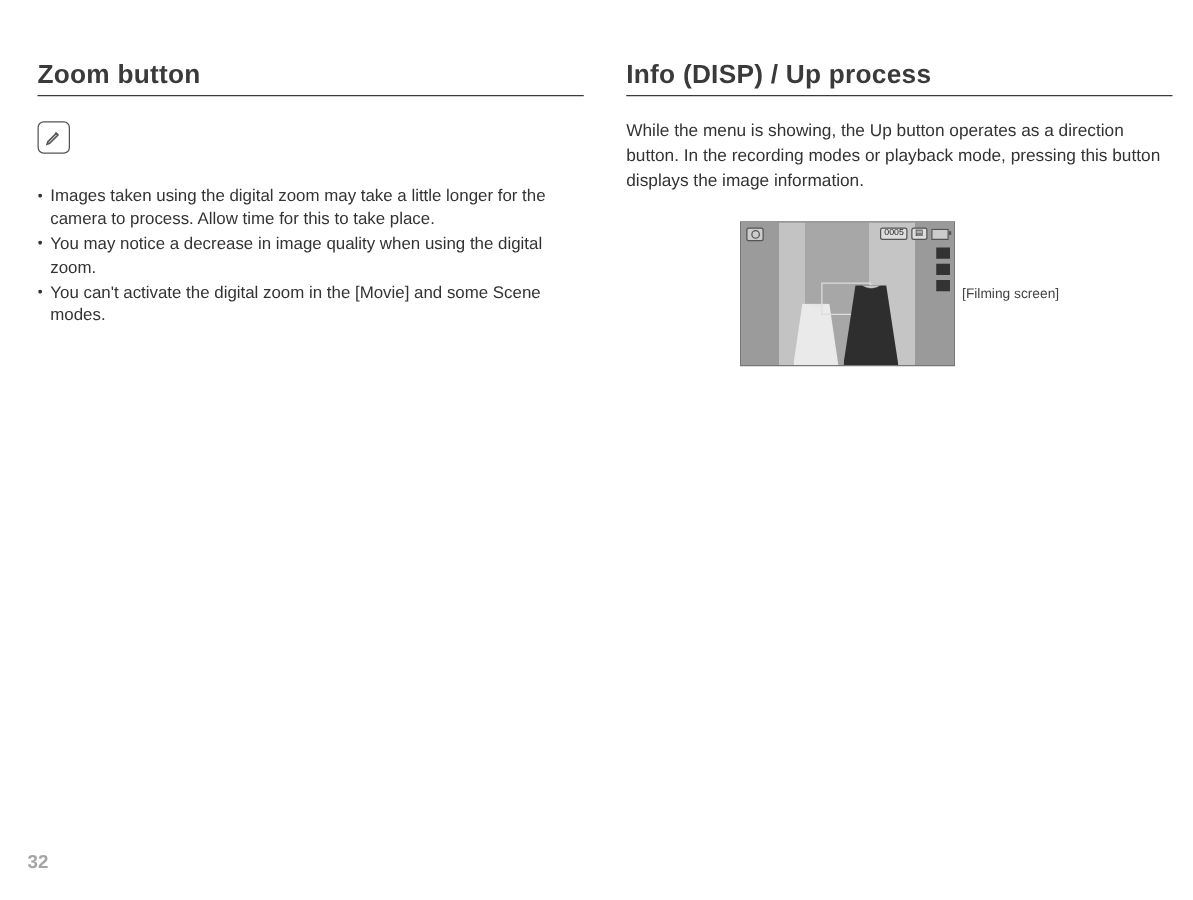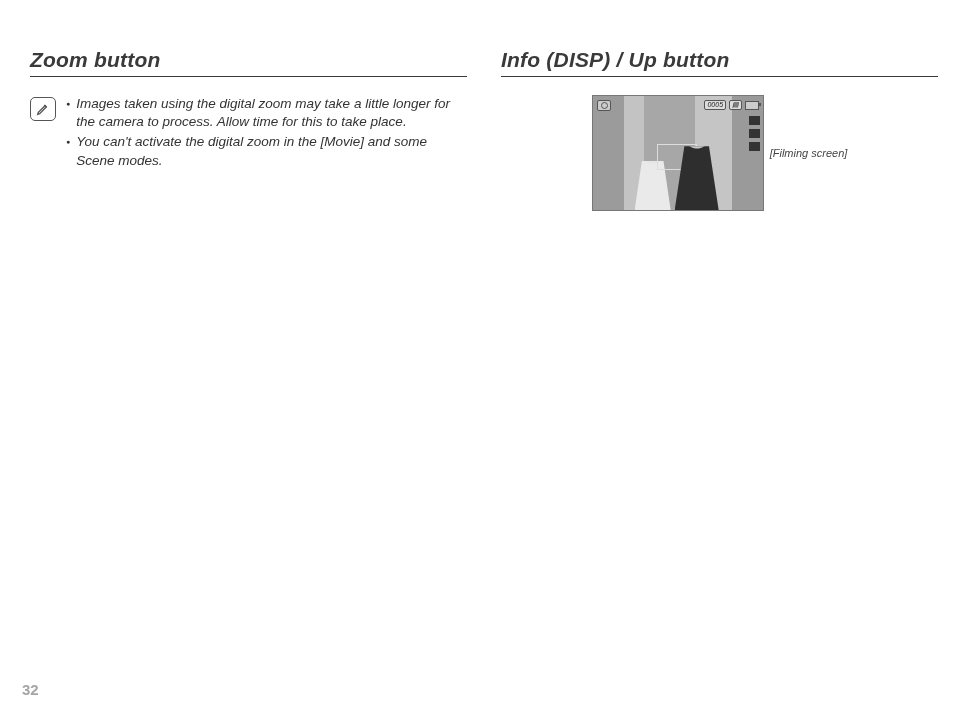--- a/index.html
+++ b/index.html
@@ -7,32 +7,31 @@
     width:954px;height:720px;
     font-family:Arial,Helvetica,sans-serif;
     color:#3a3a3a;
     position:relative;
     background:#fff;
   }
   .page{
     display:flex;
     padding:48px 16px 0 30px;
     gap:34px;
-    font-style:italic;
   }
   .col{flex:1;min-width:0;}
   h2{
     font-size:21px;
     font-weight:bold;
     margin:0 0 4px 0;
     color:#3a3a3a;
     letter-spacing:.2px;
   }
   .rule{border:none;border-top:1.5px solid #3a3a3a;margin:0 0 18px 0;}
-  .note{display:flex;gap:10px;font-size:13.5px;line-height:1.35;color:#333;}
+  .note{display:flex;gap:25px;font-size:13.5px;line-height:1.35;color:#333;flex-direction:column;}
   .note-icon{
     width:24px;height:22px;flex:0 0 24px;
     border:1.5px solid #555;border-radius:5px;
     display:flex;align-items:center;justify-content:center;
     margin-top:2px;
   }
   .note-icon svg{width:16px;height:16px;}
   ul.bullets{list-style:none;margin:0;padding:0;}
   ul.bullets>li{display:flex;gap:6px;margin:0 0 2px 0;}
   ul.bullets>li::before{content:"\25CF";font-size:7px;line-height:18px;color:#333;}
@@ -106,29 +105,33 @@
         <svg viewBox="0 0 24 24" fill="none" stroke="#555" stroke-width="2">
           <path d="M4 20l3-1 10-10-2-2L5 17l-1 3z"></path>
           <path d="M14 6l3 3"></path>
         </svg>
       </div>
       <ul class="bullets">
         <li>
             <span>Images taken using the digital zoom may take a little longer for the camera to process. Allow time for this to take place.</span>
           </li>
         <li>
+            <span>You may notice a decrease in image quality when using the digital zoom.</span>
+          </li>
+        <li>
             <span>You can't activate the digital zoom in the [Movie] and some Scene modes.</span>
           </li>
       </ul>
     </div>
   </div>
 
   <div class="col">
-    <h2>Info (DISP) / Up button</h2>
+    <h2>Info (DISP) / Up process</h2>
     <hr class="rule">
+    <p class="intro">While the menu is showing, the Up button operates as a direction button. In the recording modes or playback mode, pressing this button displays the image information.</p>
 
     <div class="shots">
 
       <div class="shot">
         <div class="lcd">
           <div class="osd-top">
             <div class="grp">
               <span class="cam-ico"></span>
             </div>
             <div class="grp">

